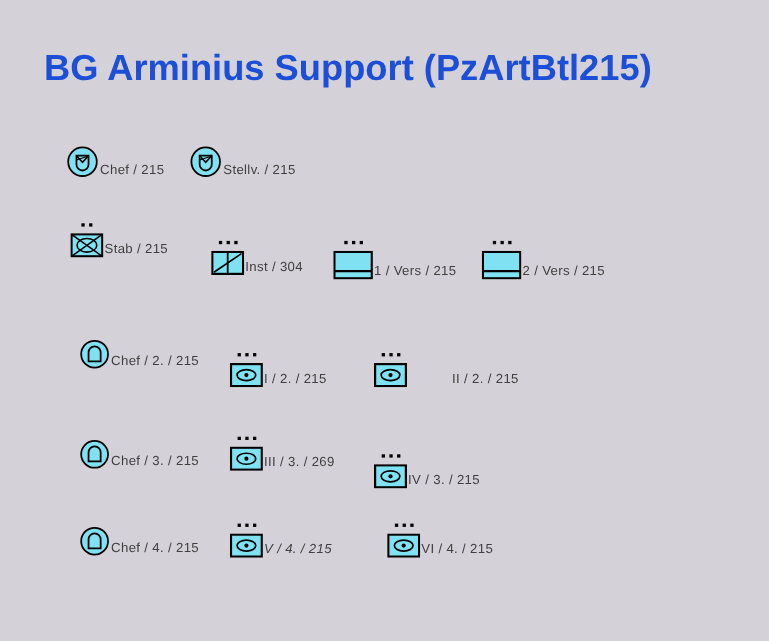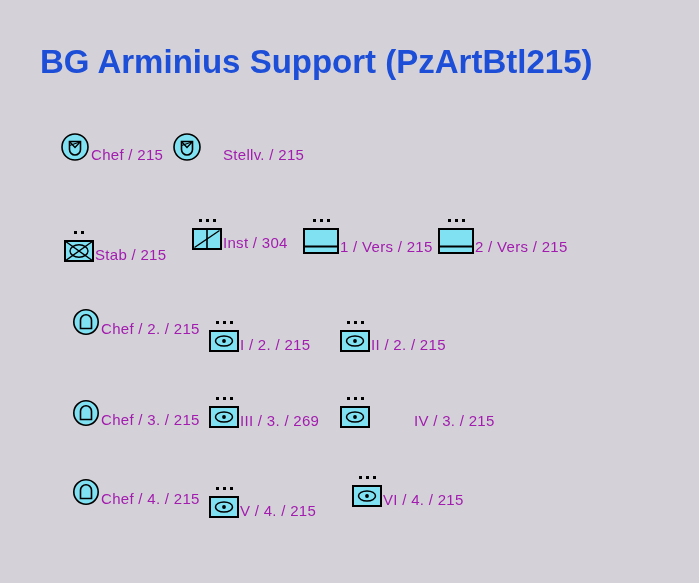--- a/index.html
+++ b/index.html
@@ -37,22 +37,22 @@
     flex-direction: row;
     align-items: flex-end;
     white-space: nowrap;
   }
   .symbol-box {
     position: relative;
     flex: 0 0 auto;
     display: block;
   }
   .unit-label {
-    font-size: 15px;
-    color: #a21caf;
+    font-size: 12px;
+    color: #404040;
     font-family: "Liberation Sans", sans-serif;
     line-height: 13px;
     padding-bottom: 1px;
     padding-left: 1px;
     letter-spacing: 0.3px;
   }
   .echelon-dots {
     position: absolute;
     left: 0;
     width: 100%;
@@ -80,32 +80,32 @@
         <div class="symbol-box">
           <svg width="30" height="30" viewBox="0 0 30 30">
             <circle cx="15" cy="15" r="13" fill="#7fe1f2" stroke="#000000" stroke-width="1.6"></circle>
             <path d="M9.5 9.5 h11 v8 a5.5 5.5 0 0 1 -11 0 z" fill="#7fe1f2" stroke="#000000" stroke-width="1.6"></path>
             <path d="M9.5 9.5 L15 15.5 L20.5 9.5" fill="none" stroke="#000000" stroke-width="1.4"></path>
             <path d="M9.5 13.5 L20.5 9.8" fill="none" stroke="#000000" stroke-width="1.1"></path>
           </svg>
         </div>
         <span class="unit-label">Chef / 215</span>
       </div>
-      <div class="unit-node" style="left: 172px; top: 132px; gap: 20px;">
+      <div class="unit-node" style="left: 172px; top: 132px;">
         <div class="symbol-box">
           <svg width="30" height="30" viewBox="0 0 30 30">
             <circle cx="15" cy="15" r="13" fill="#7fe1f2" stroke="#000000" stroke-width="1.6"></circle>
             <path d="M9.5 9.5 h11 v8 a5.5 5.5 0 0 1 -11 0 z" fill="#7fe1f2" stroke="#000000" stroke-width="1.6"></path>
             <path d="M9.5 9.5 L15 15.5 L20.5 9.5" fill="none" stroke="#000000" stroke-width="1.4"></path>
             <path d="M9.5 13.5 L20.5 9.8" fill="none" stroke="#000000" stroke-width="1.1"></path>
           </svg>
         </div>
         <span class="unit-label">Stellv. / 215</span>
       </div>
-      <div class="unit-node" style="left: 64px; top: 240px;">
+      <div class="unit-node" style="left: 64px; top: 212px;">
         <div class="symbol-box">
           <svg width="30" height="22" viewBox="0 0 30 22">
             <rect x="1" y="1" width="28" height="20" fill="#7fe1f2" stroke="#000000" stroke-width="2"></rect>
             <path d="M1 1 L29 21 M29 1 L1 21" fill="none" stroke="#000000" stroke-width="1.4"></path>
             <ellipse cx="15" cy="11" rx="9" ry="6.2" fill="none" stroke="#000000" stroke-width="1.4"></ellipse>
           </svg>
           <div class="echelon-dots">
             <i></i>
             <i></i>
           </div>
@@ -172,21 +172,21 @@
             <circle cx="15" cy="11" r="1.9" fill="#000000"></circle>
           </svg>
           <div class="echelon-dots">
             <i></i>
             <i></i>
             <i></i>
           </div>
         </div>
         <span class="unit-label">I / 2. / 215</span>
       </div>
-      <div class="unit-node" style="left: 340px; top: 330px;">
+      <div class="unit-node" style="left: 340px; top: 330px; gap: 40px;">
         <div class="symbol-box">
           <svg width="30" height="22" viewBox="0 0 30 22">
             <rect x="1" y="1" width="28" height="20" fill="#7fe1f2" stroke="#000000" stroke-width="2"></rect>
             <ellipse cx="15" cy="11" rx="8.5" ry="5" fill="#7fe1f2" stroke="#000000" stroke-width="1.5"></ellipse>
             <circle cx="15" cy="11" r="1.9" fill="#000000"></circle>
           </svg>
           <div class="echelon-dots">
             <i></i>
             <i></i>
             <i></i>
@@ -211,21 +211,21 @@
             <circle cx="15" cy="11" r="1.9" fill="#000000"></circle>
           </svg>
           <div class="echelon-dots">
             <i></i>
             <i></i>
             <i></i>
           </div>
         </div>
         <span class="unit-label">III / 3. / 269</span>
       </div>
-      <div class="unit-node" style="left: 340px; top: 406px; gap: 43px;">
+      <div class="unit-node" style="left: 340px; top: 422px;">
         <div class="symbol-box">
           <svg width="30" height="22" viewBox="0 0 30 22">
             <rect x="1" y="1" width="28" height="20" fill="#7fe1f2" stroke="#000000" stroke-width="2"></rect>
             <ellipse cx="15" cy="11" rx="8.5" ry="5" fill="#7fe1f2" stroke="#000000" stroke-width="1.5"></ellipse>
             <circle cx="15" cy="11" r="1.9" fill="#000000"></circle>
           </svg>
           <div class="echelon-dots">
             <i></i>
             <i></i>
             <i></i>
@@ -235,21 +235,21 @@
       </div>
       <div class="unit-node" style="left: 72px; top: 478px; text-align: right;">
         <div class="symbol-box">
           <svg width="28" height="28" viewBox="0 0 28 28">
             <circle cx="14" cy="14" r="12.2" fill="#7fe1f2" stroke="#000000" stroke-width="1.6"></circle>
             <path d="M8.5 20.5 v-8.2 a5.5 5.5 0 0 1 11 0 v8.2 z" fill="#7fe1f2" stroke="#000000" stroke-width="1.6"></path>
           </svg>
         </div>
         <span class="unit-label">Chef / 4. / 215</span>
       </div>
-      <div class="unit-node" style="left: 209px; top: 496px;">
+      <div class="unit-node" style="left: 209px; top: 485px; font-style: italic;">
         <div class="symbol-box">
           <svg width="30" height="22" viewBox="0 0 30 22">
             <rect x="1" y="1" width="28" height="20" fill="#7fe1f2" stroke="#000000" stroke-width="2"></rect>
             <ellipse cx="15" cy="11" rx="8.5" ry="5" fill="#7fe1f2" stroke="#000000" stroke-width="1.5"></ellipse>
             <circle cx="15" cy="11" r="1.9" fill="#000000"></circle>
           </svg>
           <div class="echelon-dots">
             <i></i>
             <i></i>
             <i></i>

